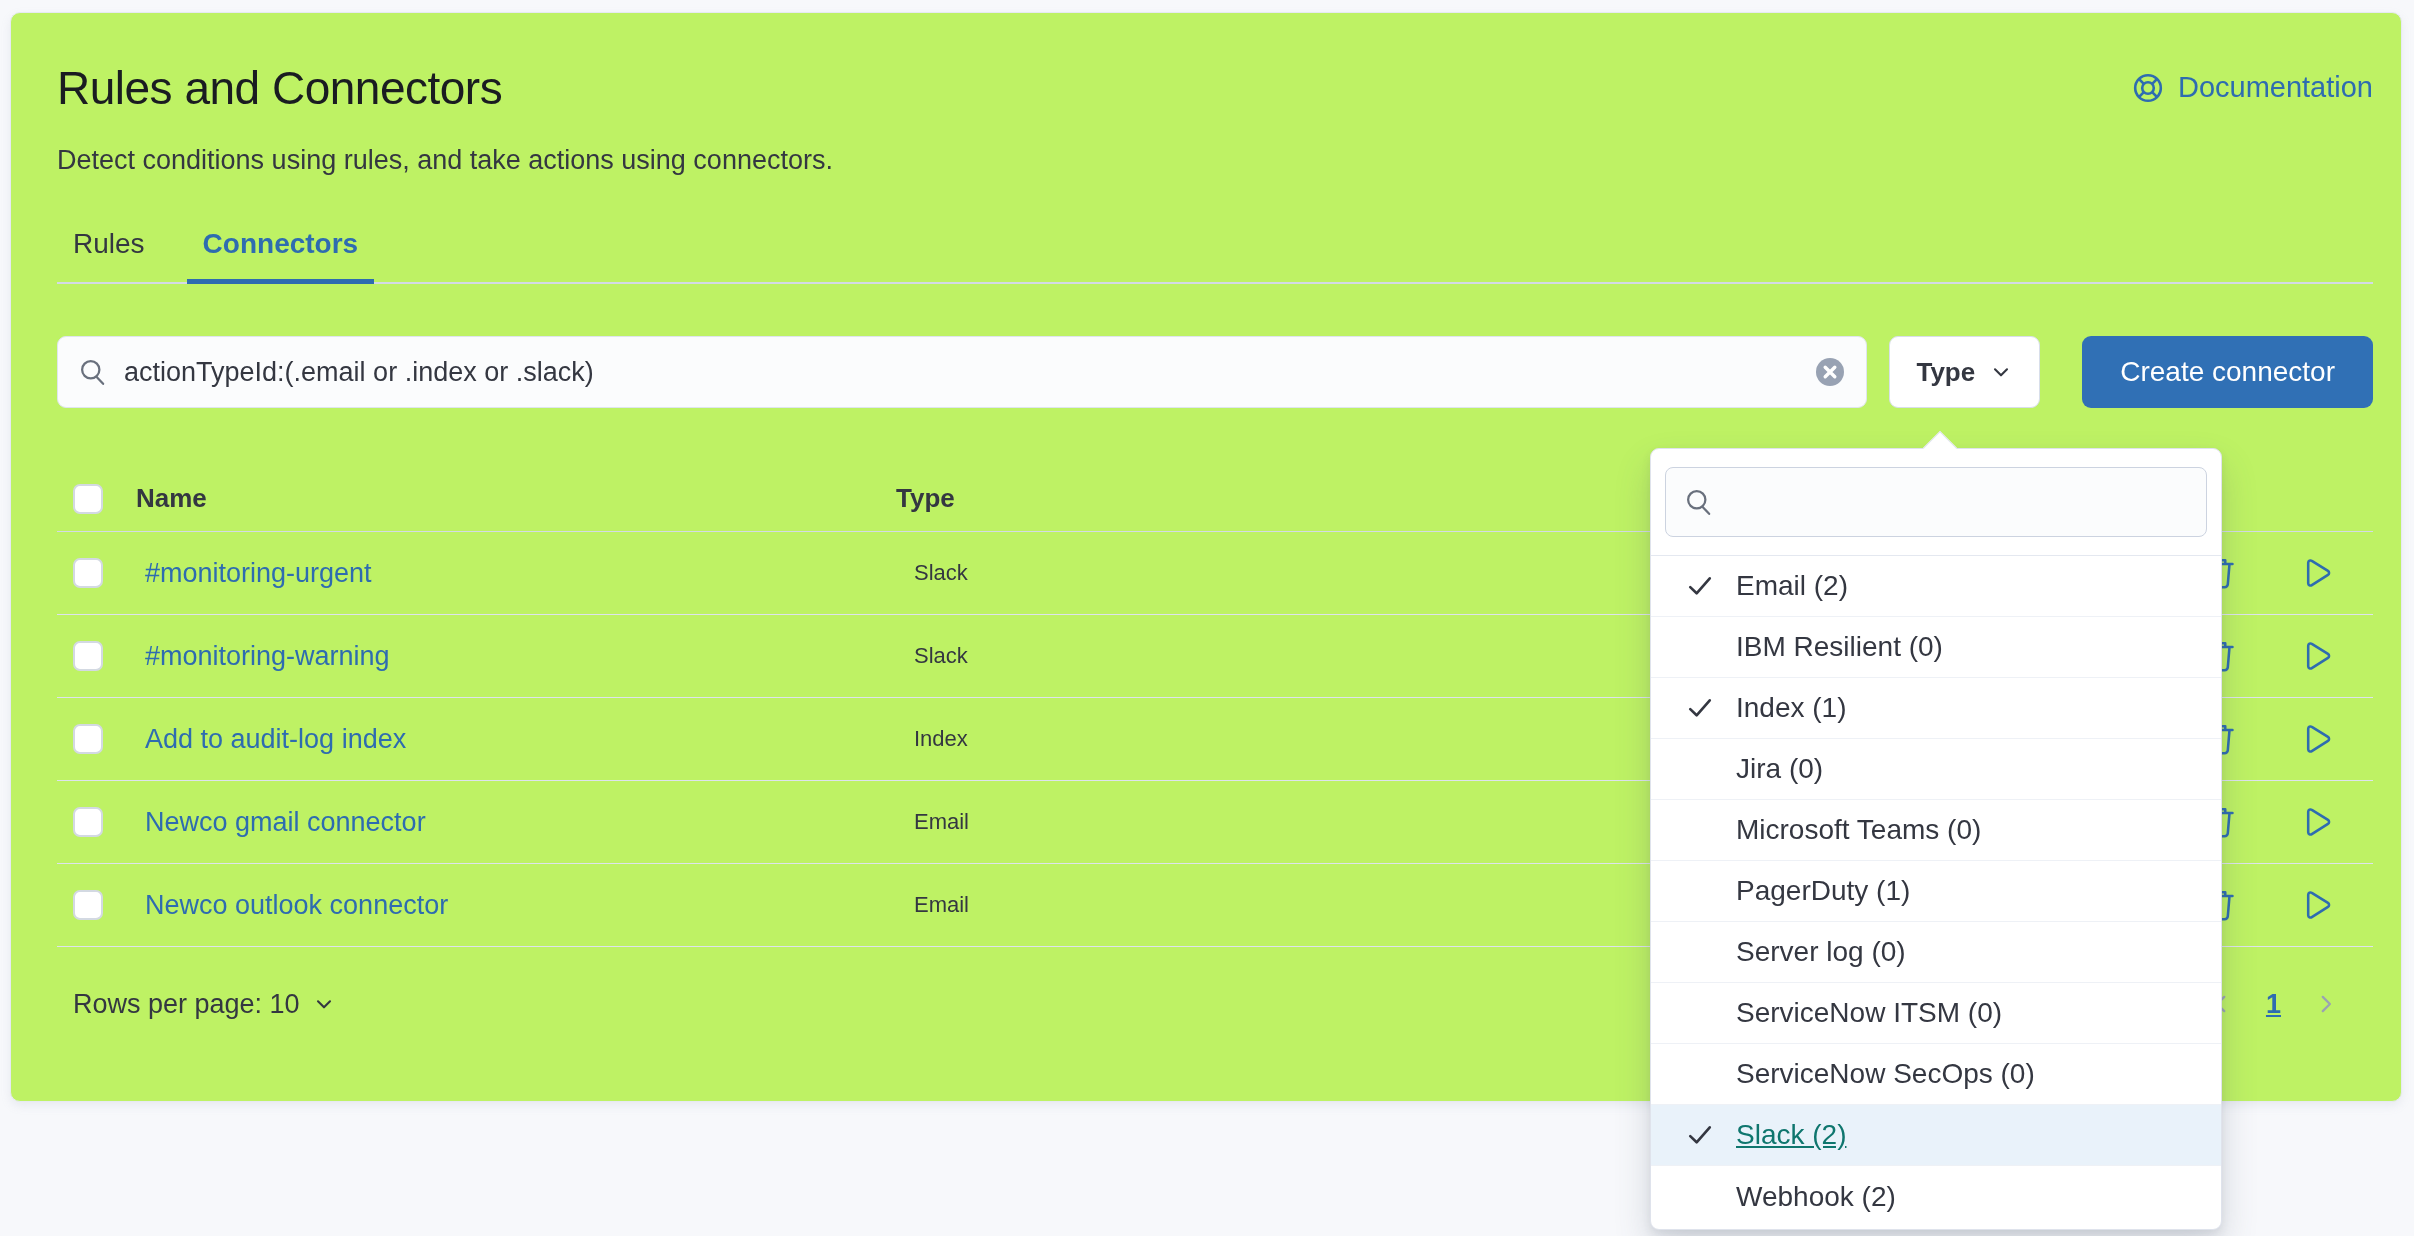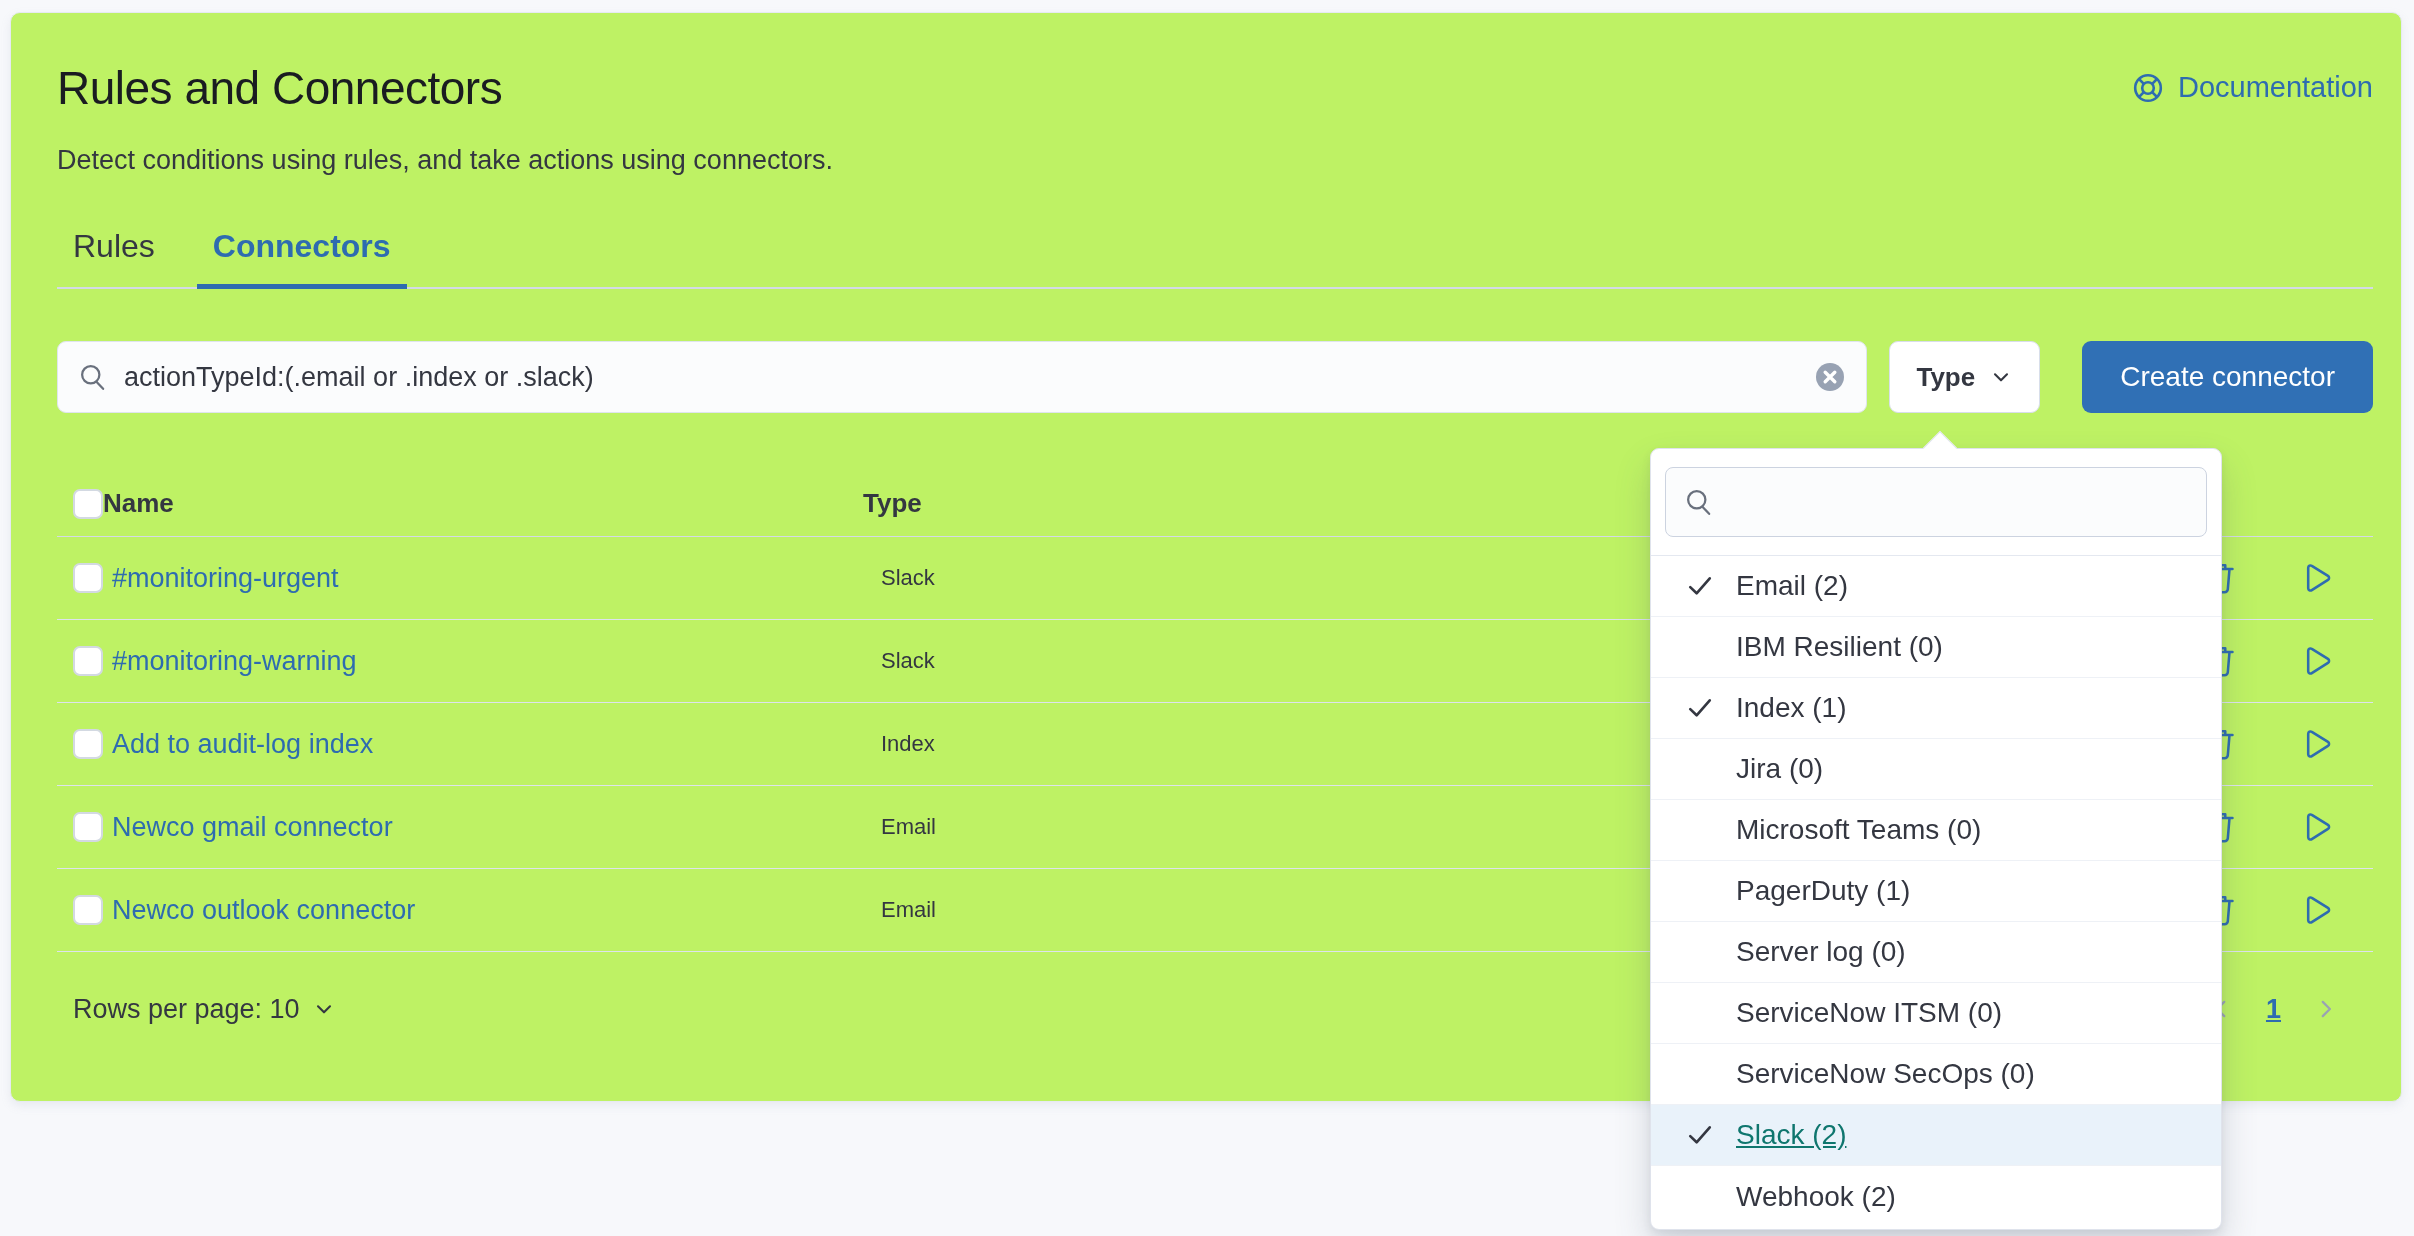--- a/index.html
+++ b/index.html
@@ -17,21 +17,21 @@
     box-shadow:0 4px 10px rgba(152,162,179,.15);
     padding:48px 28px 0 46px;
   }
   
   .page-header { display:flex; justify-content:space-between; align-items:flex-start; }
   .page-title { font-size:46px; font-weight:400; color:#1a1c21; letter-spacing:-.5px; }
   .doc-link { display:flex; align-items:center; gap:14px; color:#2e6cb0; font-size:29px; margin-top:10px; cursor:pointer; }
   .subtitle { font-size:27px; color:#343741; margin-top:30px; }
   
   .tabs { display:flex; gap:26px; margin-top:34px; border-bottom:2px solid #d3dae6; }
-  .tab { font-size:32px; padding:18px 16px 22px 16px; position:relative; cursor:pointer;text-align:right; }
+  .tab { font-size:28px; padding:18px 16px 22px 16px; position:relative; cursor:pointer;text-align:right; }
   .tab.inactive { color:#343741; font-weight:500; }
   .tab.active { color:#2e6cb0; font-weight:600; }
   .tab.active::after { content:""; position:absolute; left:0; right:0; bottom:-2px; height:5px; background:#2e6cb0; }
   
   .toolbar { display:flex; align-items:center; margin-top:52px; gap:22px; }
   .search-box {
     flex:1; height:72px; background:#fbfcfd; border:1px solid #dfe5ee; border-radius:9px;
     display:flex; align-items:center; padding:0 20px; gap:16px;
   }
   .search-box input {
@@ -51,21 +51,21 @@
   }
   
   .table { margin-top:58px; }
   .t-row { display:flex; align-items:center; border-bottom:1px solid #dde3ed; }
   .t-head { height:66px; border-bottom:1px solid #d3dae6; }
   .t-body-row { height:83px;gap:9px; }
   .cell-check { width:30px; margin-left:16px; }
   .checkbox {
     width:30px; height:30px; border:2px solid #d3d9e2; border-radius:7px; background:#fff; cursor:pointer;
   }
-  .cell-name { width:760px; font-size:27px; }
+  .cell-name { width:760px; margin-left:33px; font-size:27px; }
   .t-head .cell-name, .t-head .cell-type { font-size:26px; font-weight:700; color:#343741; }
   .cell-type { flex:1; font-size:22px; color:#343741; }
   .name-link { color:#2e6cb0; text-decoration:none; cursor:pointer; }
   .cell-actions { display:flex; align-items:center; gap:60px; padding-right:41px; }
   .action-btn { background:none; border:none; cursor:pointer; padding:0; display:inline-flex; }
   
   .t-footer { display:flex; align-items:center; justify-content:space-between; margin-top:40px; }
   .rows-per-page { display:flex; align-items:center; gap:12px; font-size:27px; color:#343741; margin-left:16px; cursor:pointer; }
   .pagination { display:flex; align-items:center; gap:18px; padding-right:30px; }
   .page-arrow { background:none; border:none; cursor:pointer; display:inline-flex; padding:4px; }

